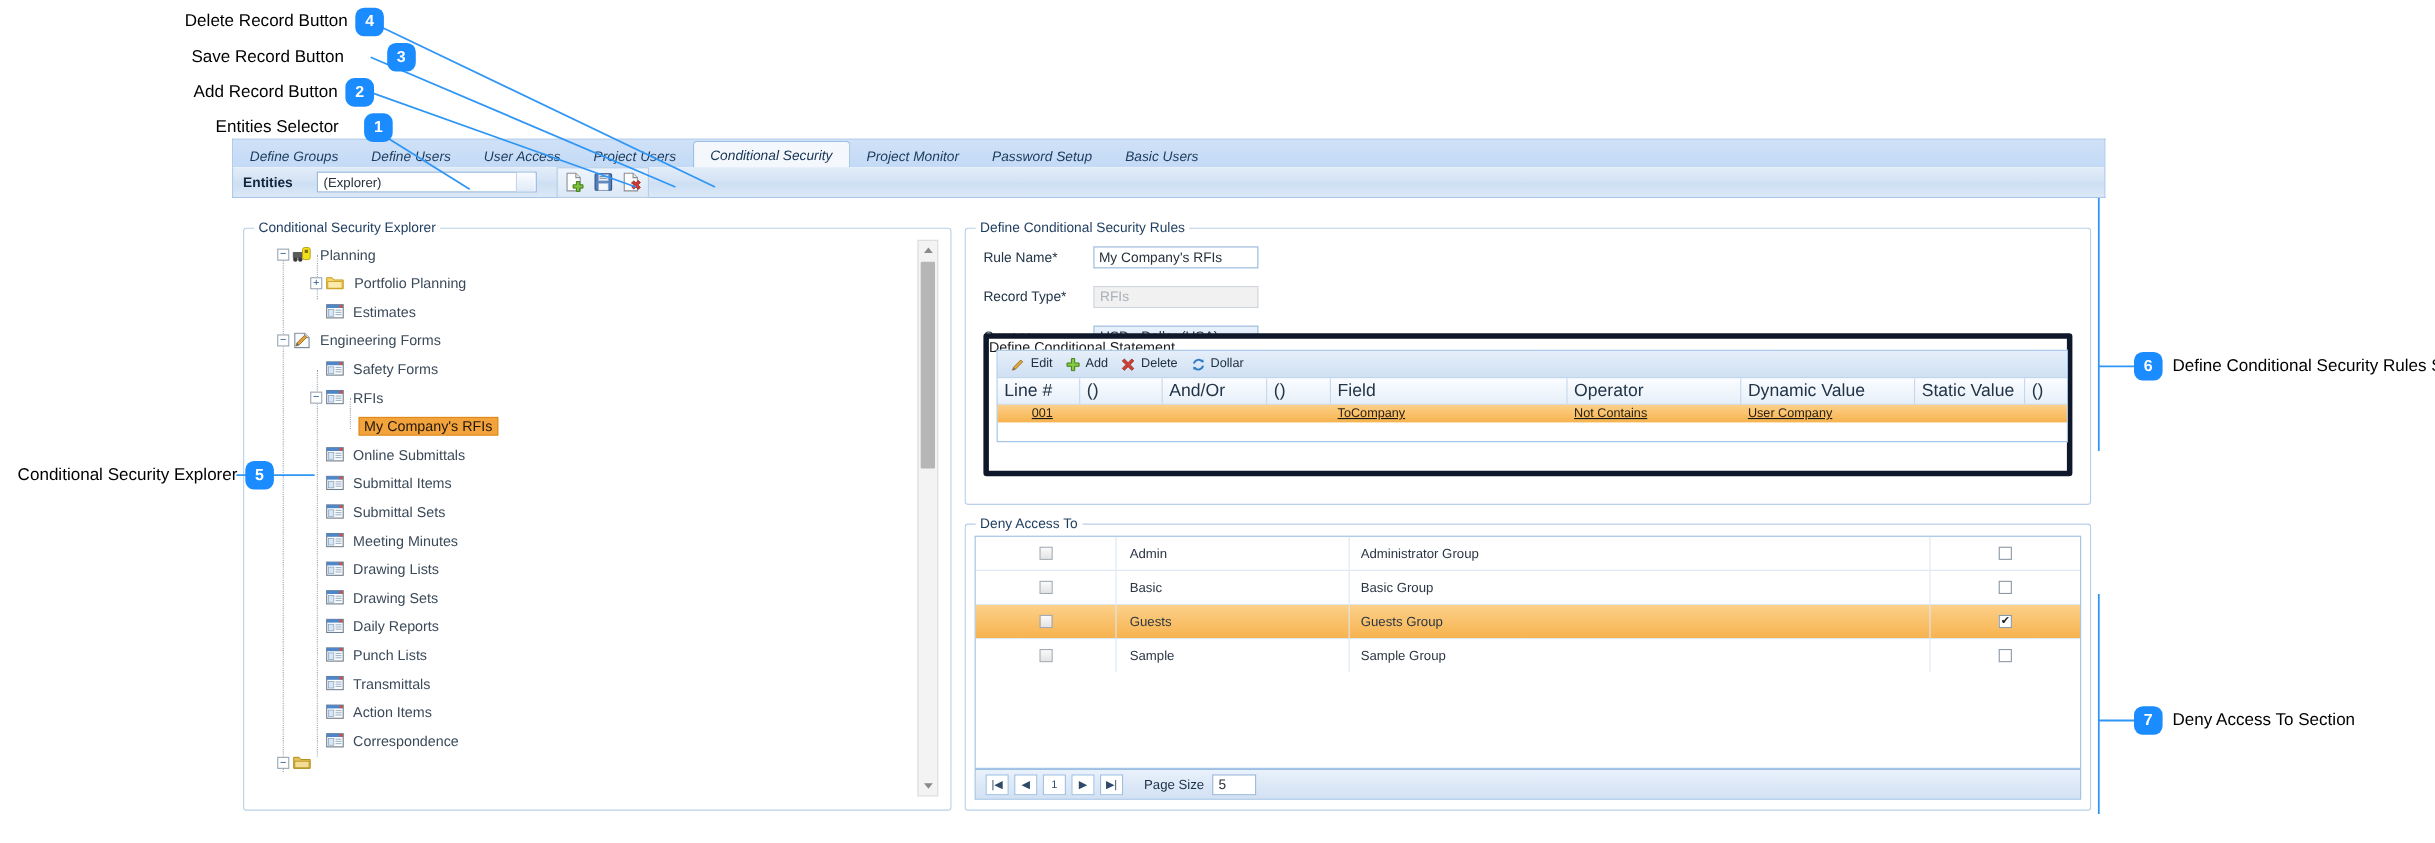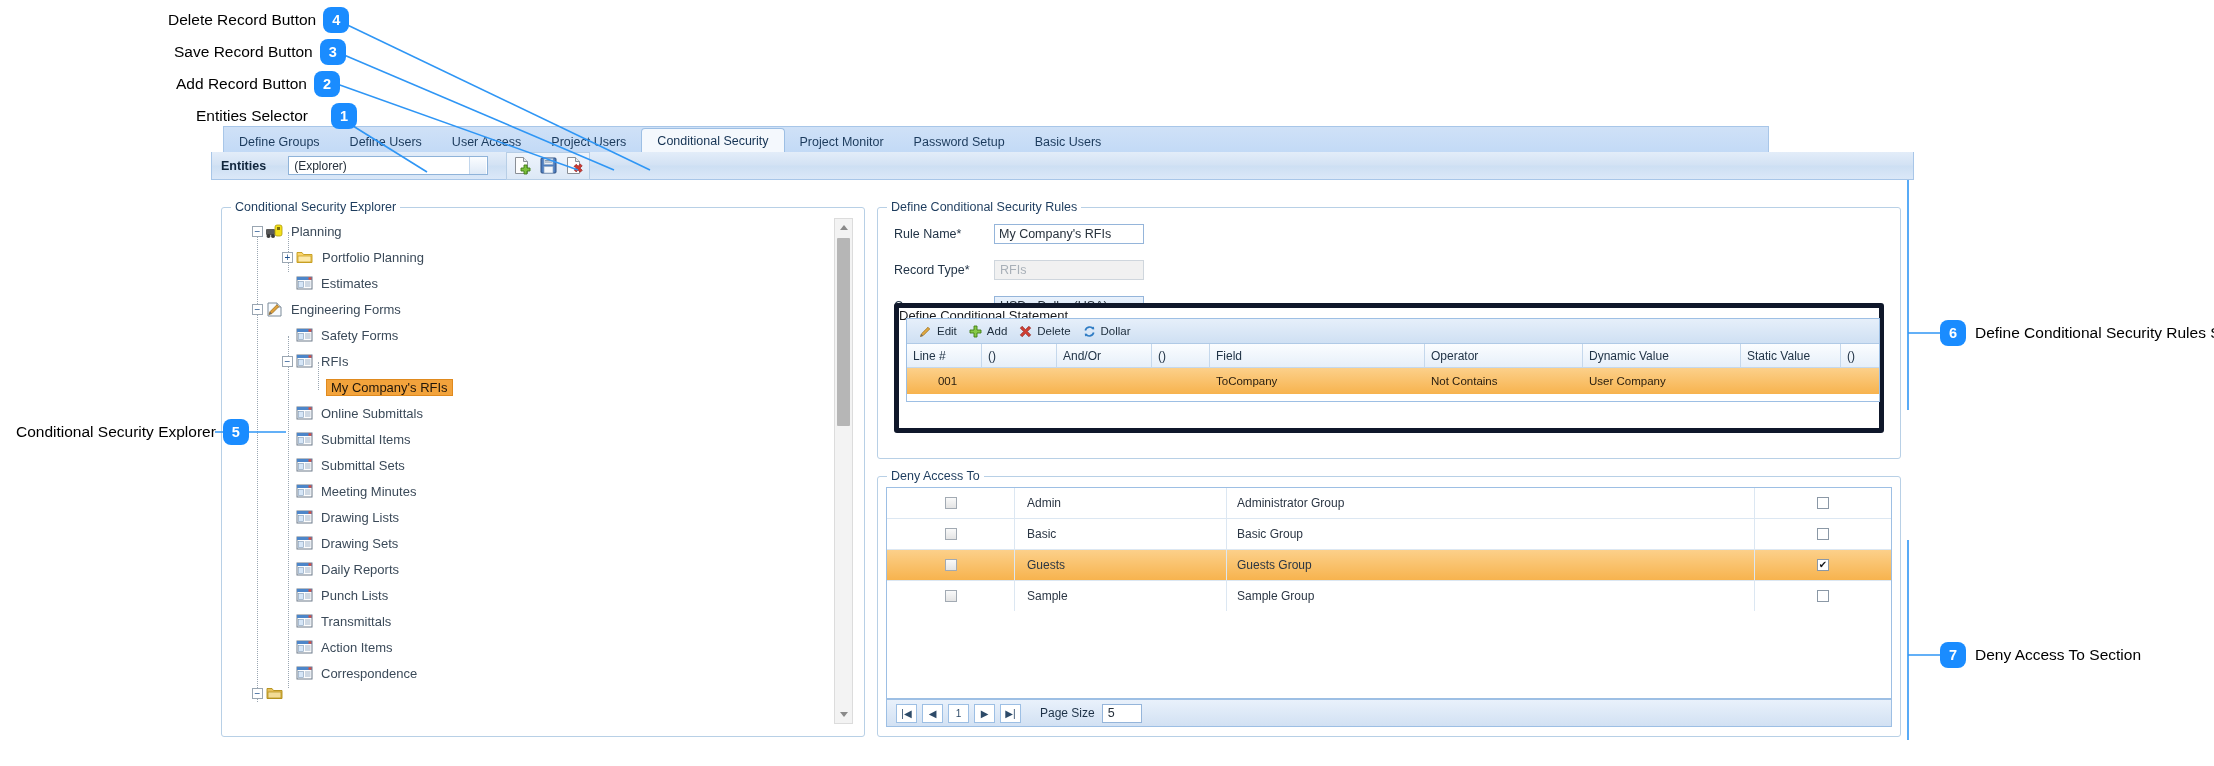--- a/index.html
+++ b/index.html
@@ -21,24 +21,25 @@
   .callout.rev .cap{margin-right:0;margin-left:9px;}
   .badge{
     width:26px;height:26px;border-radius:8px;background:#1a8cff;
     color:#fff;font-size:14.5px;font-weight:700;
     display:flex;align-items:center;justify-content:center;
     box-shadow:0 0 0 0 rgba(0,0,0,0);
   }
   
   #app{position:absolute;left:211px;top:126px;width:1703px;height:620px;}
   .tabstrip{
-    position:absolute;left:12px;top:0;width:1546px;height:26px;
+    position:absolute;left:0;top:0;width:1703px;height:26px;
     background:linear-gradient(to bottom,#cfe1f7 0%,#c3daf6 100%);
     border:1px solid #a8c6e8;border-bottom:none;
     box-sizing:border-box;
+    font-style:italic;
   }
   .tabs{position:absolute;left:0;top:0;height:26px;display:flex;align-items:flex-end;}
   .tab{
     height:22px;line-height:22px;padding:0 15px;margin-top:4px;
     font-size:12.5px;color:#1b3a5c;cursor:default;white-space:nowrap;
   }
   .tab.active{
     background:#f4f8fd;border:1px solid #9dbfe4;border-bottom:1px solid #f4f8fd;
     border-radius:4px 4px 0 0;height:26px;line-height:25px;margin-top:0;
     color:#143253;box-sizing:border-box;position:relative;top:1px;
@@ -124,24 +125,24 @@
   .gridwrap{position:absolute;left:7px;top:10px;width:974px;height:84px;border:1px solid #9dbfe4;box-sizing:border-box;background:#fff;}
   .gtoolbar{
     height:24px;display:flex;align-items:center;
     background:linear-gradient(to bottom,#e6effa,#cfe0f3);
     border-bottom:1px solid #b0cae6;
   }
   .gt-item{display:flex;align-items:center;margin-left:11px;font-size:11.5px;color:#20303f;cursor:default;}
   .gt-item .gi{width:15px;height:15px;margin-right:4px;display:flex;align-items:center;justify-content:center;}
   .ghead{height:23px;display:flex;background:linear-gradient(to bottom,#fbfdff,#e6eff9);border-bottom:1px solid #c5d8ec;}
   .ghead div{
-    display:flex;align-items:center;font-size:12px;color:#223447;
+    display:flex;align-items:center;font-size:16px;color:#223447;
     border-right:1px solid #c5d8ec;padding-left:6px;box-sizing:border-box;
   }
-  .grow{height:26px;display:flex;background:#f7b martı;}
+  .grow{height:16px;display:flex;background:#f7b martı;text-decoration:underline;}
   .grow{background:linear-gradient(to bottom,#fcc濃,#f6b24d);}
   .grow{background:linear-gradient(to bottom,#fcd08a 0%,#f7b34e 100%);}
   .grow div{display:flex;align-items:center;font-size:11.5px;color:#2b2011;padding-left:6px;box-sizing:border-box;}
   
   #deny-group{left:666px;top:296px;width:1024px;height:261px;}
   .dtable{position:absolute;left:8px;top:10px;width:1006px;height:212px;border:1px solid #9dbfe4;box-sizing:border-box;background:#fff;}
   .dhead{height:31px;display:flex;background:linear-gradient(to bottom,#fbfdff,#dfeaf7);border-bottom:1px solid #9dbfe4;}
   .dhead div{
     display:flex;align-items:center;justify-content:center;
     font-size:12px;color:#203349;border-right:1px solid #b9d0e8;box-sizing:border-box;
@@ -184,21 +185,21 @@
       <line x1="1908" y1="655" x2="1948" y2="655"></line>
       <line x1="1908" y1="180" x2="1908" y2="410"></line>
       <line x1="1908" y1="540" x2="1908" y2="740"></line>
     </g>
   </svg>
 
   <div class="callout" style="left:168px;top:7px;">
     <span class="cap">Delete Record Button</span>
     <span class="badge">4</span>
   </div>
-  <div class="callout" style="left:174px;top:39px;">
+  <div class="callout" style="left:174px;top:39px;gap:32px;">
     <span class="cap">Save Record Button</span>
     <span class="badge">3</span>
   </div>
   <div class="callout" style="left:176px;top:71px;">
     <span class="cap">Add Record Button</span>
     <span class="badge">2</span>
   </div>
   <div class="callout" style="left:196px;top:103px;gap:16px;">
     <span class="cap">Entities Selector</span>
     <span class="badge">1</span>

